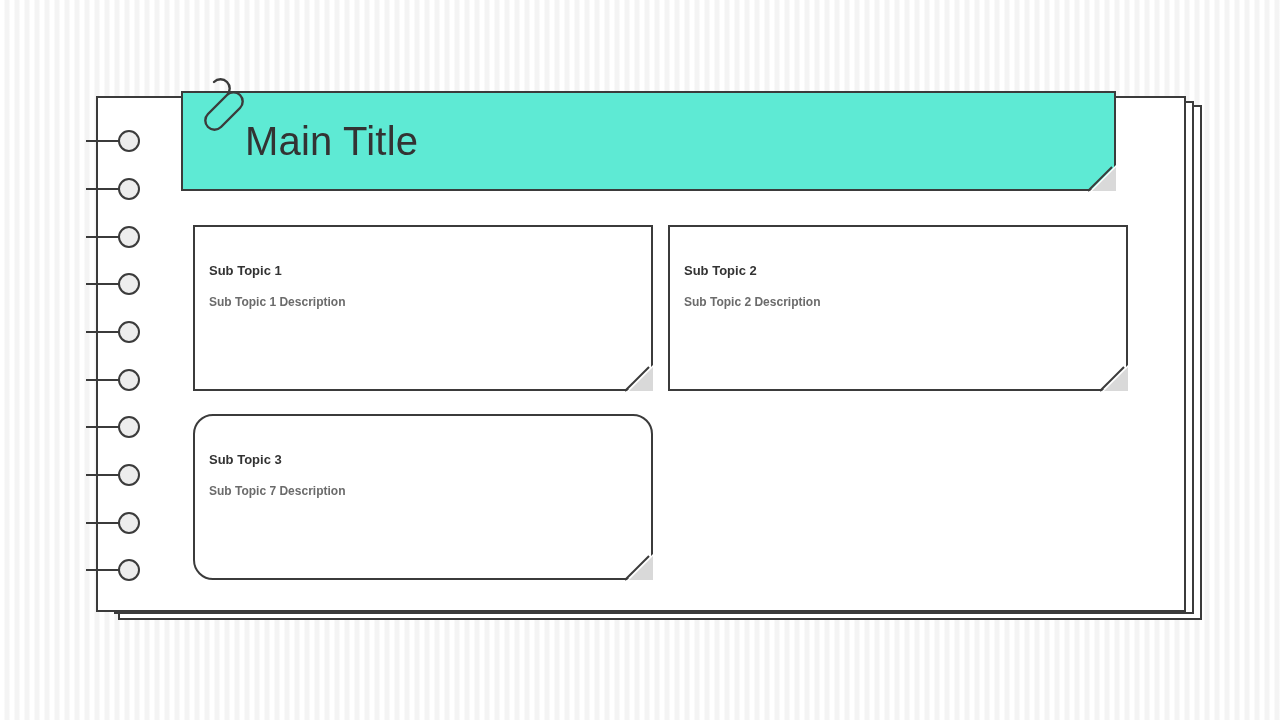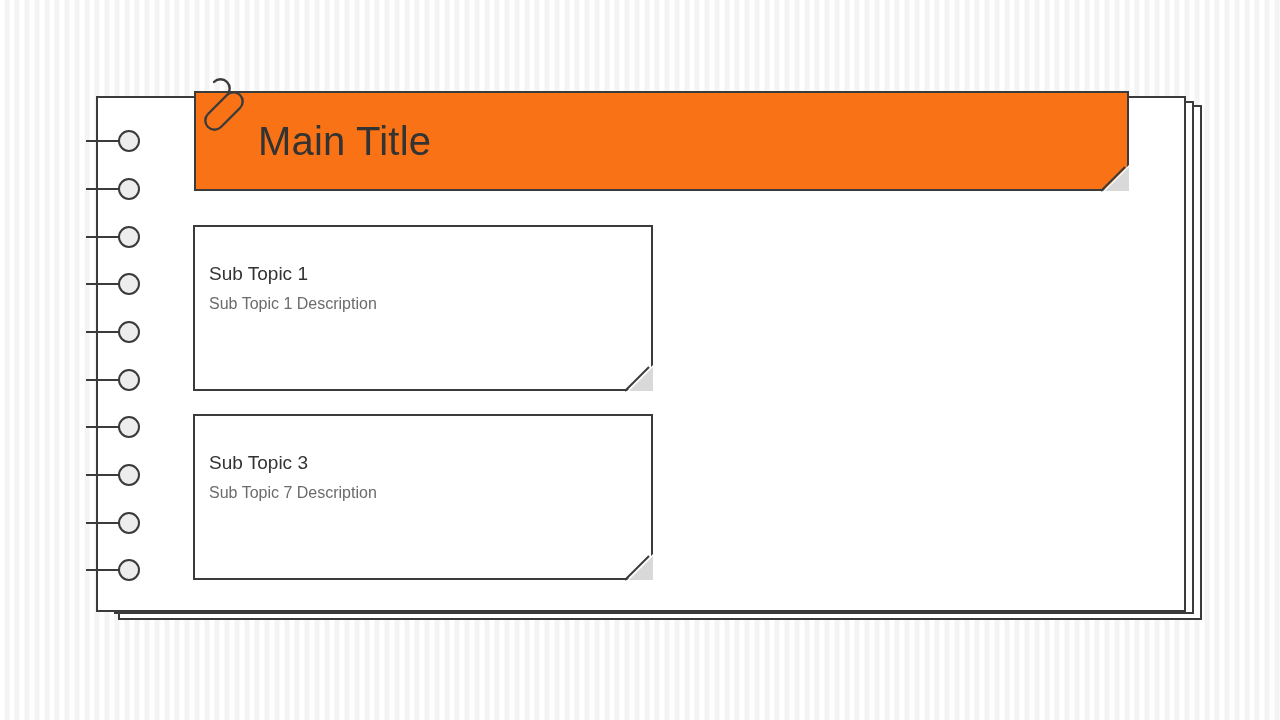--- a/index.html
+++ b/index.html
@@ -92,25 +92,25 @@
     height: 18px;
     border: 2px solid #3b3b3b;
     border-radius: 50%;
     background: #ededed;
     box-sizing: content-box;
   }
 
   
   .title-card {
     position: absolute;
-    left: 194px;
+    left: 181px;
     top: 91px;
     width: 935px;
     height: 100px;
-    background: #f97316;
+    background: #5eead4;
     border: 2px solid #3b3b3b;
     box-sizing: border-box;
   }
   .title-card .title-text {
     position: absolute;
     left: 62px;
     top: 50%;
     transform: translateY(-50%);
     font-size: 40px;
     font-weight: 400;
@@ -179,38 +179,38 @@
   .card {
     position: absolute;
     width: 460px;
     height: 166px;
     border: 2px solid #3b3b3b;
     background: #ffffff;
     box-sizing: border-box;
   }
   .card.c0 { left: 0px;   top: 0px; }
   .card.c1 { left: 475px; top: 0px; }
-  .card.c2 { left: 0px;   top: 189px; }
+  .card.c2 { left: 0px;   top: 189px; border-radius: 20px; }
   .card.c3 { left: 475px; top: 189px; }
 
   .card .card-title {
     position: absolute;
     left: 14px;
     top: 36px;
-    font-size: 19px;
-    font-weight: normal;
+    font-size: 13px;
+    font-weight: bold;
     color: #333333;
     white-space: nowrap;
   }
   .card .card-desc {
     position: absolute;
     left: 14px;
     top: 68px;
-    font-size: 16px;
-    font-weight: 400;
+    font-size: 12px;
+    font-weight: 700;
     color: #6b6b6b;
     white-space: nowrap;
   }
 </style>
 </head>
 <body>
 
 <div class="stage">
 
   <div class="page-back-2"></div>
@@ -284,20 +284,29 @@
     <div class="card c0">
       <div class="card-title">Sub Topic 1</div>
       <div class="card-desc">Sub Topic 1 Description</div>
       <div class="fold-wrap">
         <div class="fold-mask"></div>
         <div class="fold-tri"></div>
         <div class="fold-edge"></div>
       </div>
     </div>
 
+    <div class="card c1">
+      <div class="card-title">Sub Topic 2</div>
+      <div class="card-desc">Sub Topic 2 Description</div>
+      <div class="fold-wrap">
+        <div class="fold-mask"></div>
+        <div class="fold-tri"></div>
+        <div class="fold-edge"></div>
+      </div>
+    </div>
 
     <div class="card c2">
       <div class="card-title">Sub Topic 3</div>
       <div class="card-desc">Sub Topic 7 Description</div>
       <div class="fold-wrap">
         <div class="fold-mask"></div>
         <div class="fold-tri"></div>
         <div class="fold-edge"></div>
       </div>
     </div>

